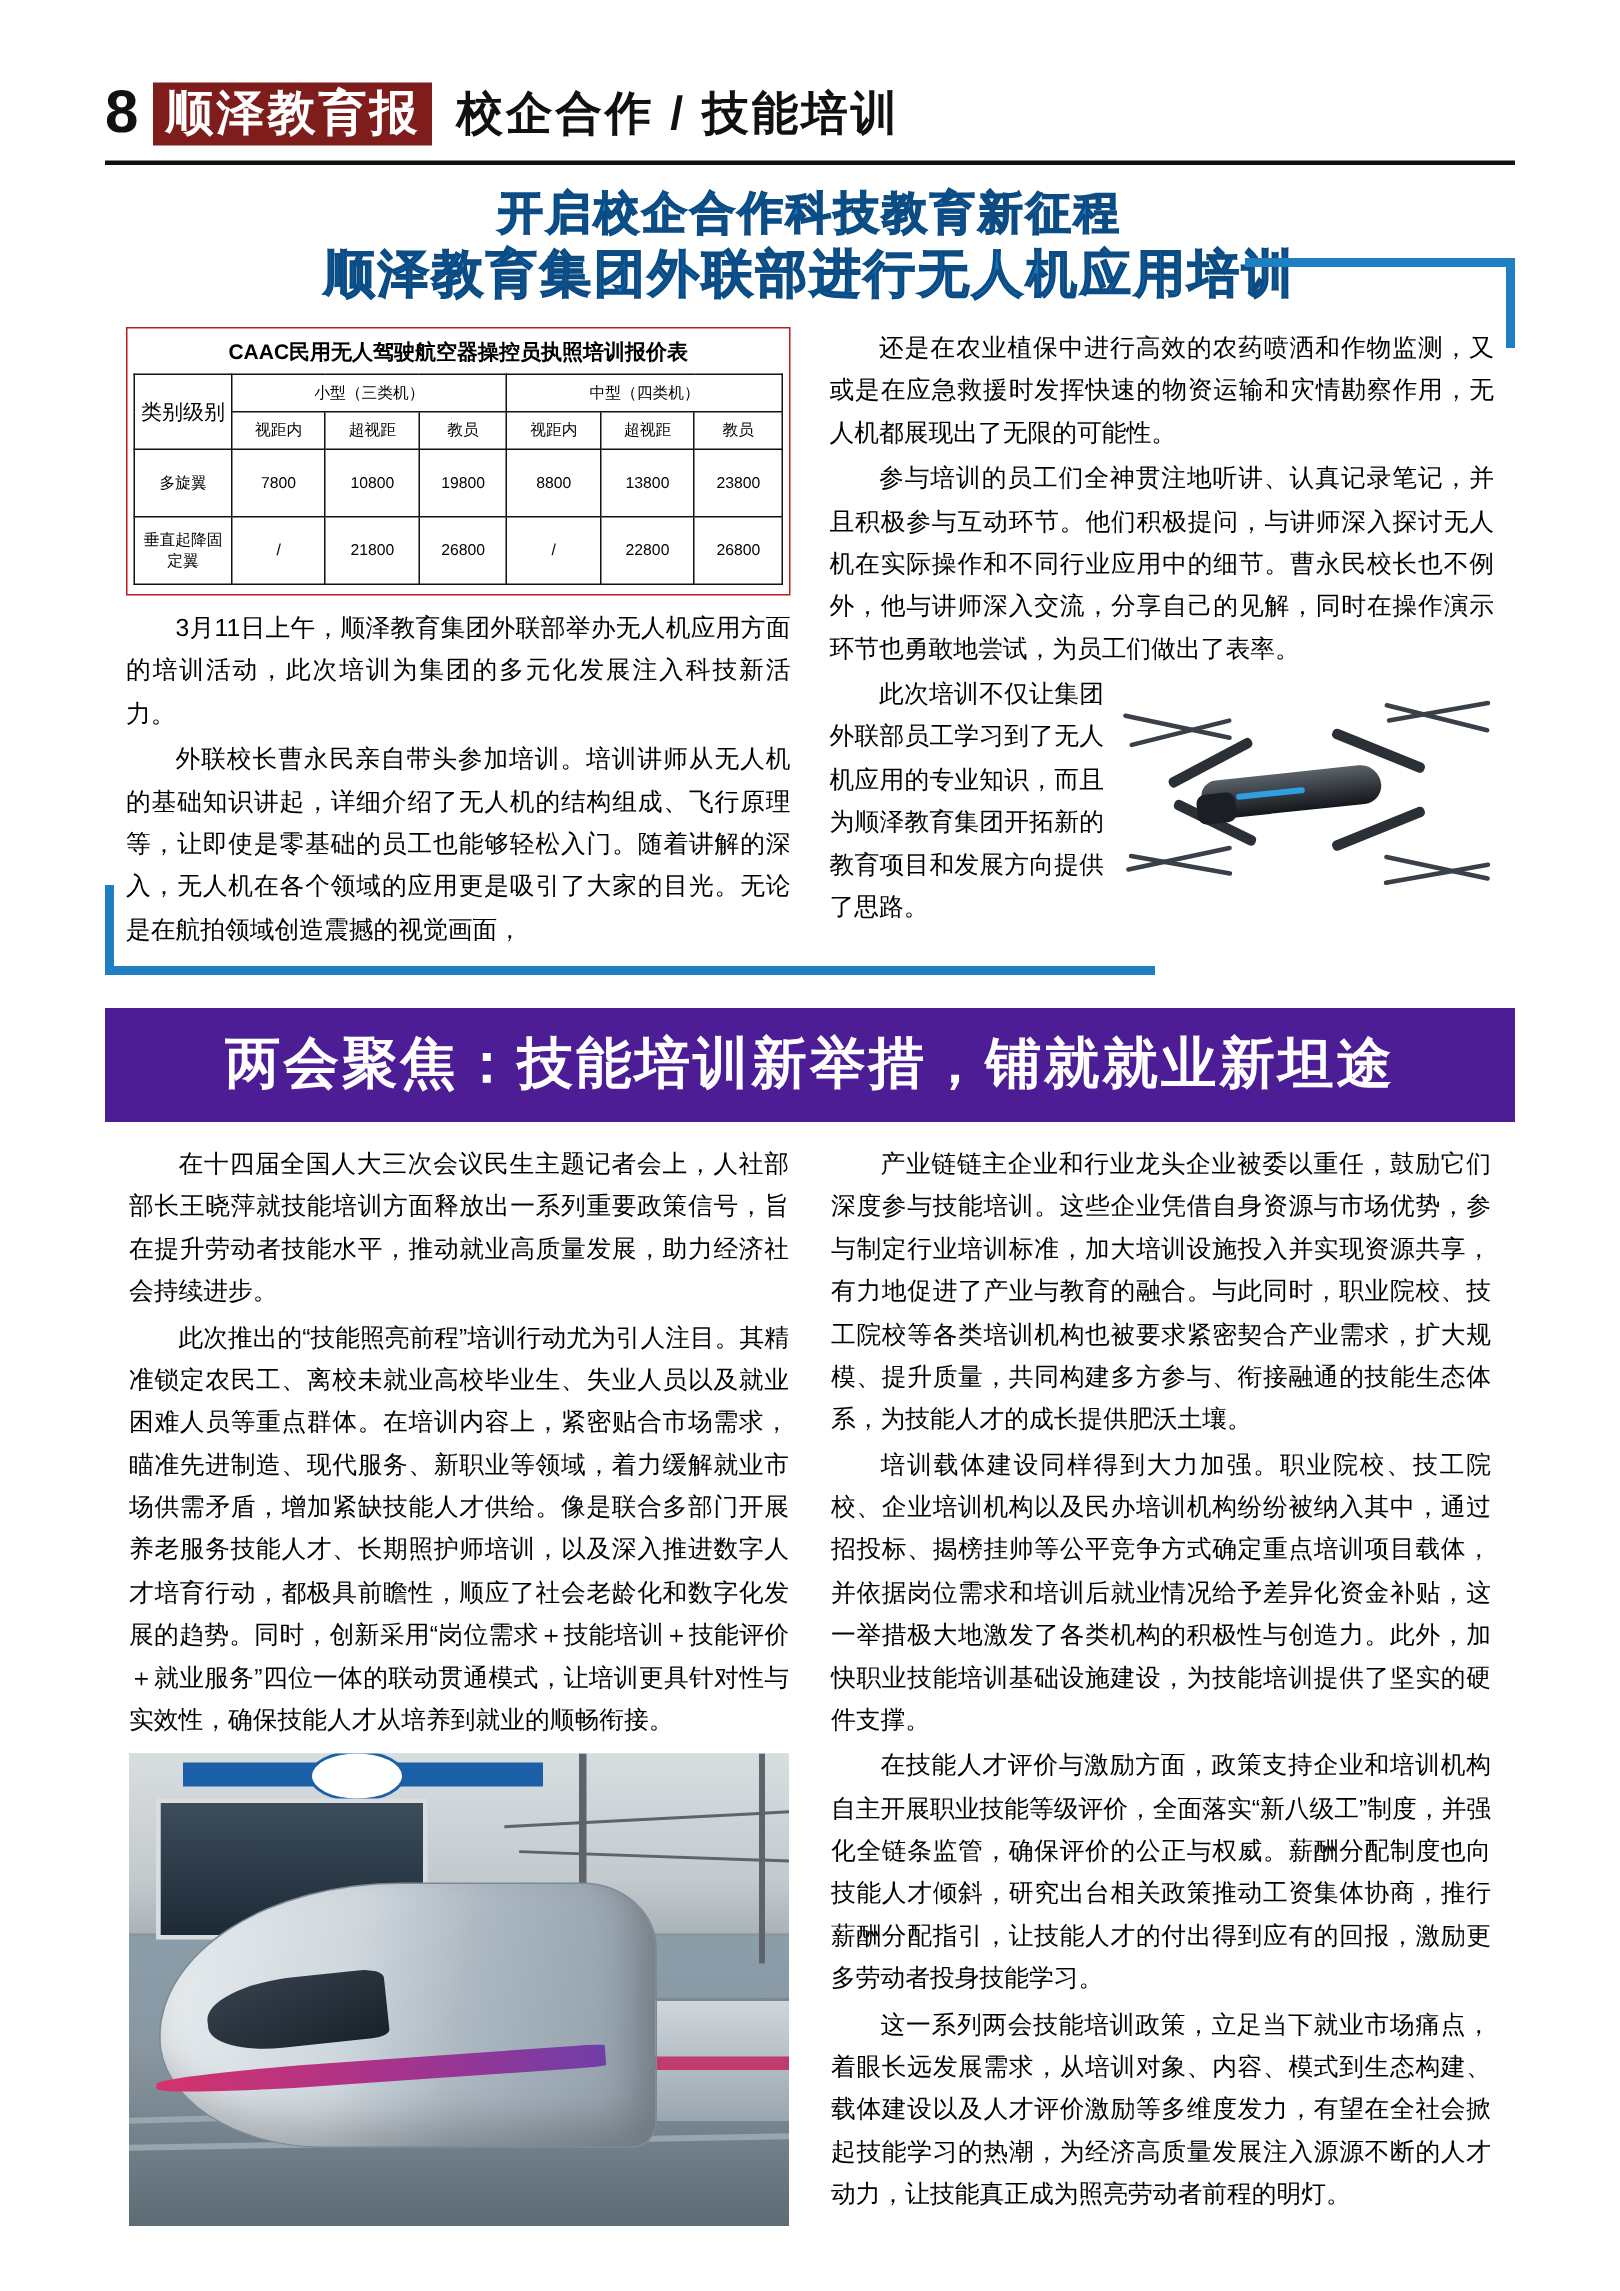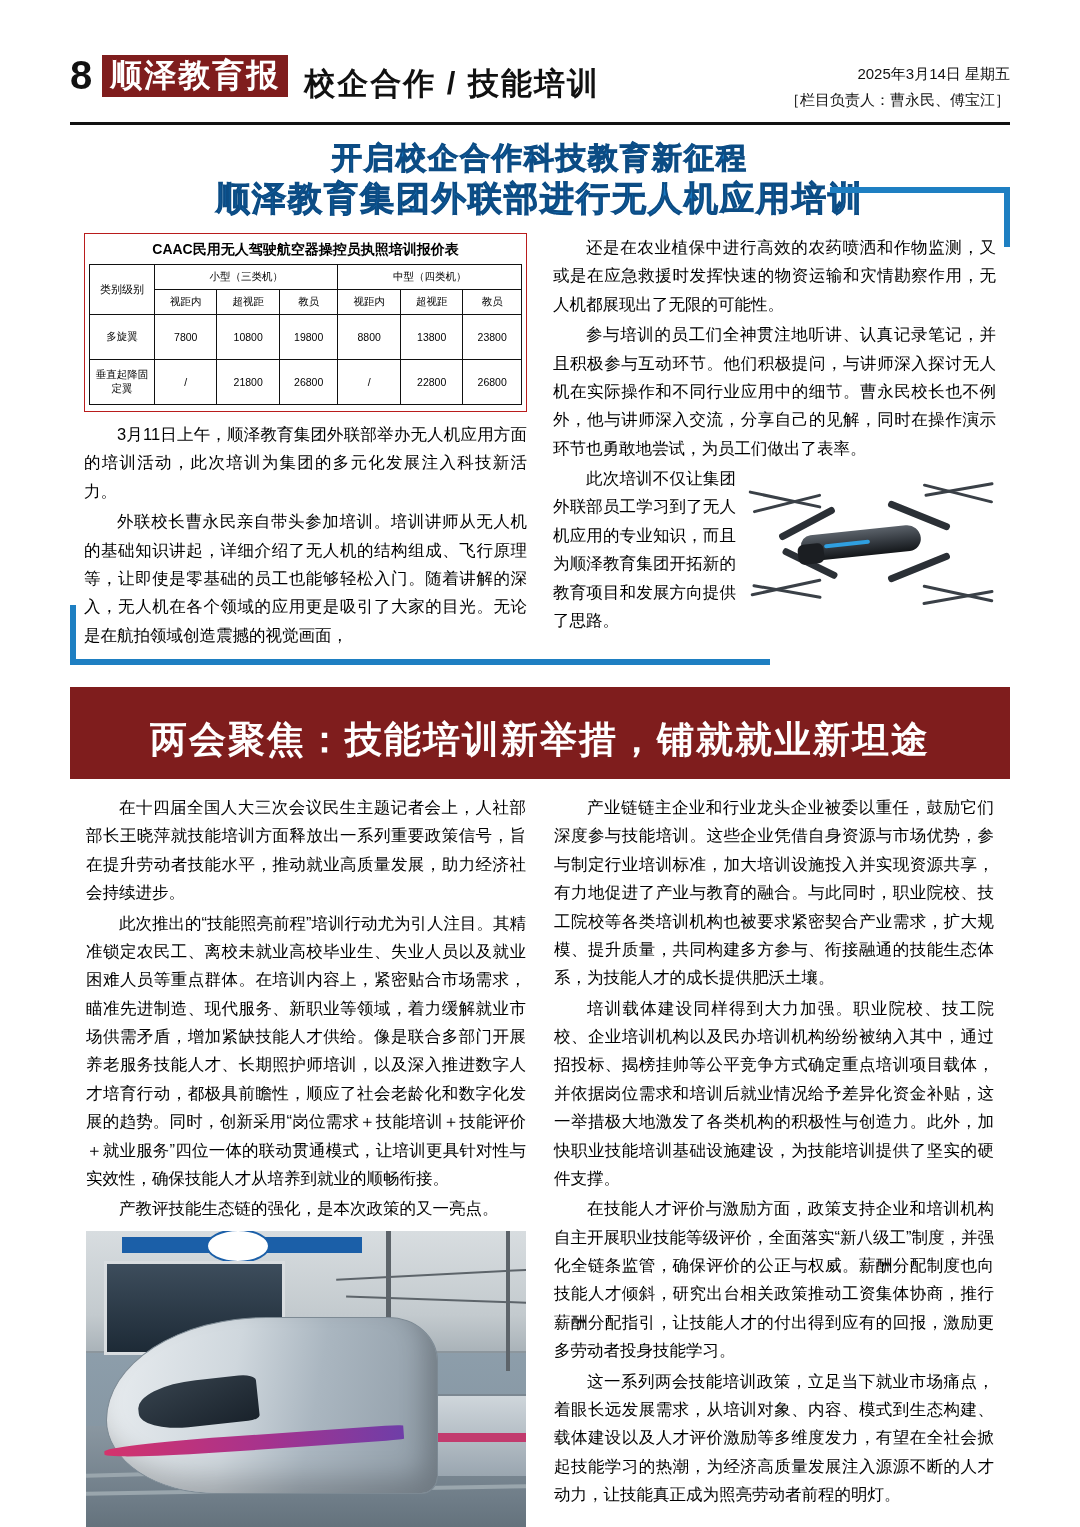--- a/index.html
+++ b/index.html
@@ -127,21 +127,21 @@
     font-size:10.5px;
     font-family:"Liberation Sans","DejaVu Sans",sans-serif;
   }
   table.price th,table.price td{
     border:1px solid #111;
     text-align:center;
     padding:5px 2px;
     font-weight:normal;
   }
   table.price th{font-weight:normal;}
-  .rowhead{width:60px;font-size:11px;}
+  .rowhead{width:60px;font-size:14px;}
   .tall td{height:34px;}
 
   
   .drone-box{
     width:250px;height:150px;
     float:right;
     margin:4px 0 4px 10px;
     position:relative;
     overflow:hidden;
     background:#ffffff;
@@ -171,28 +171,28 @@
   .p1b{left:6px;top:34px;width:70px;transform:rotate(-14deg);}
   .p2{left:178px;top:20px;width:70px;transform:rotate(-10deg);}
   .p2b{left:176px;top:24px;width:72px;transform:rotate(14deg);}
   .p3{left:4px;top:118px;width:72px;transform:rotate(-12deg);}
   .p3b{left:6px;top:122px;width:70px;transform:rotate(10deg);}
   .p4{left:176px;top:124px;width:72px;transform:rotate(12deg);}
   .p4b{left:176px;top:128px;width:72px;transform:rotate(-10deg);}
 
   
   .banner{
-    background:#7f1d1d;
+    background:#4c1d95;
     color:#fff;
     text-align:center;
     font-family:"Liberation Sans","DejaVu Sans",sans-serif;
     font-weight:bold;
     font-size:37px;
     letter-spacing:2px;
-    padding:28px 0 14px 0;
+    padding:12px 0 14px 0;
     margin:22px 0 14px 0;
   }
 
   .cols2b{
     display:flex;gap:28px;
     padding:0 16px;
   }
 
   
   .train-photo{
@@ -267,24 +267,20 @@
 </style>
 </head>
 <body>
 
 <div class="page">
 
   <div class="masthead">
     <div class="page-num">8</div>
     <div class="paper-name">顺泽教育报</div>
     <div class="section-title">校企合作 / 技能培训</div>
-    <div class="masthead-right">
-      <div>2025年3月14日 星期五</div>
-      <div>［栏目负责人：曹永民、傅宝江］</div>
-    </div>
   </div>
 
   <div class="headline-block">
     <div class="hl-1">开启校企合作科技教育新征程</div>
     <div class="hl-2">顺泽教育集团外联部进行无人机应用培训</div>
   </div>
 
   <div class="art1">
     <div class="bracket-tr"></div>
     <div class="bracket-tr-h"></div>
@@ -364,21 +360,20 @@
       </div>
     </div>
   </div>
 
   <div class="banner">两会聚焦：技能培训新举措，铺就就业新坦途</div>
 
   <div class="cols2b">
     <div class="col">
       <p class="body">在十四届全国人大三次会议民生主题记者会上，人社部部长王晓萍就技能培训方面释放出一系列重要政策信号，旨在提升劳动者技能水平，推动就业高质量发展，助力经济社会持续进步。</p>
       <p class="body">此次推出的“技能照亮前程”培训行动尤为引人注目。其精准锁定农民工、离校未就业高校毕业生、失业人员以及就业困难人员等重点群体。在培训内容上，紧密贴合市场需求，瞄准先进制造、现代服务、新职业等领域，着力缓解就业市场供需矛盾，增加紧缺技能人才供给。像是联合多部门开展养老服务技能人才、长期照护师培训，以及深入推进数字人才培育行动，都极具前瞻性，顺应了社会老龄化和数字化发展的趋势。同时，创新采用“岗位需求＋技能培训＋技能评价＋就业服务”四位一体的联动贯通模式，让培训更具针对性与实效性，确保技能人才从培养到就业的顺畅衔接。</p>
-      <p class="body">产教评技能生态链的强化，是本次政策的又一亮点。</p>
 
       <div class="train-photo">
         <div class="depot"></div>
         <div class="depot-sign"></div>
         <div class="logo-circle"></div>
         <div class="depot-door"></div>
         <div class="catenary pole1"></div>
         <div class="catenary pole2"></div>
 
         <div class="catenary wire1"></div>

